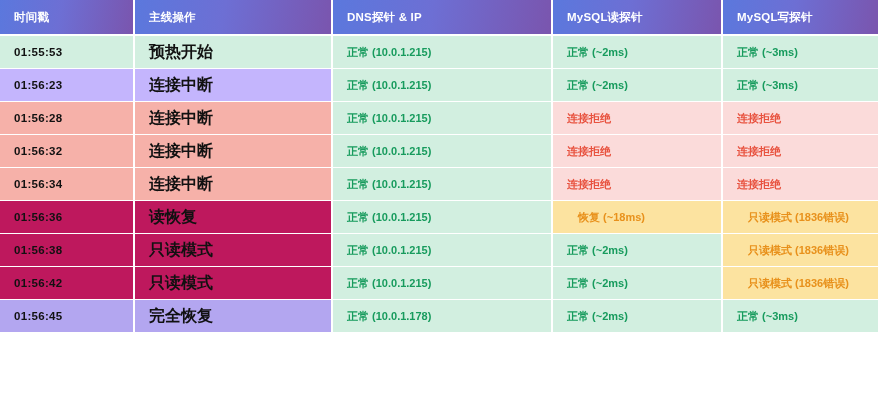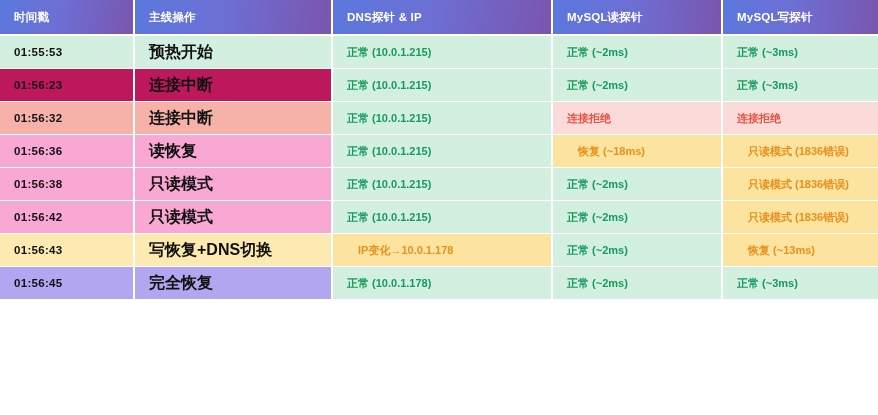--- a/index.html
+++ b/index.html
@@ -58,23 +58,23 @@
     text-overflow: ellipsis;
   }
   tbody td:last-child { border-right: none; }
   tbody tr:last-child td { border-bottom: none; }
 
   td.col-time { font-size: 11.5px; color: #111111; letter-spacing: .3px; margin-top: 40px; }
   td.col-op   { font-size: 16px; color: #111111; }
 
   
   .bg-mint     { background: #d2efe0; }
-  .bg-yellow   { background: #be185d; }
+  .bg-yellow   { background: #c4b5fd; }
   .bg-red      { background: #f6b1a9; }
-  .bg-orange   { background: #f9a8d4; }
+  .bg-orange   { background: #be185d; }
   .bg-cream    { background: #fde9b2; }
   .bg-lav      { background: #b3a6f0; }
 
   .cell-ok     { background: #d2efe0; }
   .cell-bad    { background: #fbdbda; }
   .cell-warn   { background: #fce3a0; }
 
   
   .t-ok    { color: #179b5d; }
   .t-bad   { color: #e8523f; }
@@ -109,21 +109,35 @@
         <td class="cell-ok t-ok">正常 (~3ms)</td>
       </tr>
       <tr class="bg-yellow">
         <td class="col-time">01:56:23</td>
         <td class="col-op">连接中断</td>
         <td class="cell-ok t-ok">正常 (10.0.1.215)</td>
         <td class="cell-ok t-ok">正常 (~2ms)</td>
         <td class="cell-ok t-ok">正常 (~3ms)</td>
       </tr>
       <tr class="bg-red">
+        <td class="col-time">01:56:28</td>
+        <td class="col-op">连接中断</td>
+        <td class="cell-ok t-ok">正常 (10.0.1.215)</td>
+        <td class="cell-bad t-bad">连接拒绝</td>
+        <td class="cell-bad t-bad">连接拒绝</td>
+      </tr>
+      <tr class="bg-red">
         <td class="col-time">01:56:32</td>
+        <td class="col-op">连接中断</td>
+        <td class="cell-ok t-ok">正常 (10.0.1.215)</td>
+        <td class="cell-bad t-bad">连接拒绝</td>
+        <td class="cell-bad t-bad">连接拒绝</td>
+      </tr>
+      <tr class="bg-red">
+        <td class="col-time">01:56:34</td>
         <td class="col-op">连接中断</td>
         <td class="cell-ok t-ok">正常 (10.0.1.215)</td>
         <td class="cell-bad t-bad">连接拒绝</td>
         <td class="cell-bad t-bad">连接拒绝</td>
       </tr>
       <tr class="bg-orange">
         <td class="col-time">01:56:36</td>
         <td class="col-op">读恢复</td>
         <td class="cell-ok t-ok">正常 (10.0.1.215)</td>
         <td class="cell-warn t-warn">恢复 (~18ms)</td>
@@ -136,27 +150,20 @@
         <td class="cell-ok t-ok">正常 (~2ms)</td>
         <td class="cell-warn t-warn">只读模式 (1836错误)</td>
       </tr>
       <tr class="bg-orange">
         <td class="col-time">01:56:42</td>
         <td class="col-op">只读模式</td>
         <td class="cell-ok t-ok">正常 (10.0.1.215)</td>
         <td class="cell-ok t-ok">正常 (~2ms)</td>
         <td class="cell-warn t-warn">只读模式 (1836错误)</td>
       </tr>
-      <tr class="bg-cream">
-        <td class="col-time">01:56:43</td>
-        <td class="col-op">写恢复+DNS切换</td>
-        <td class="cell-warn t-warn">IP变化→10.0.1.178</td>
-        <td class="cell-ok t-ok">正常 (~2ms)</td>
-        <td class="cell-warn t-warn">恢复 (~13ms)</td>
-      </tr>
       <tr class="bg-lav">
         <td class="col-time">01:56:45</td>
         <td class="col-op">完全恢复</td>
         <td class="cell-ok t-ok">正常 (10.0.1.178)</td>
         <td class="cell-ok t-ok">正常 (~2ms)</td>
         <td class="cell-ok t-ok">正常 (~3ms)</td>
       </tr>
     </tbody>
 </table>
 

